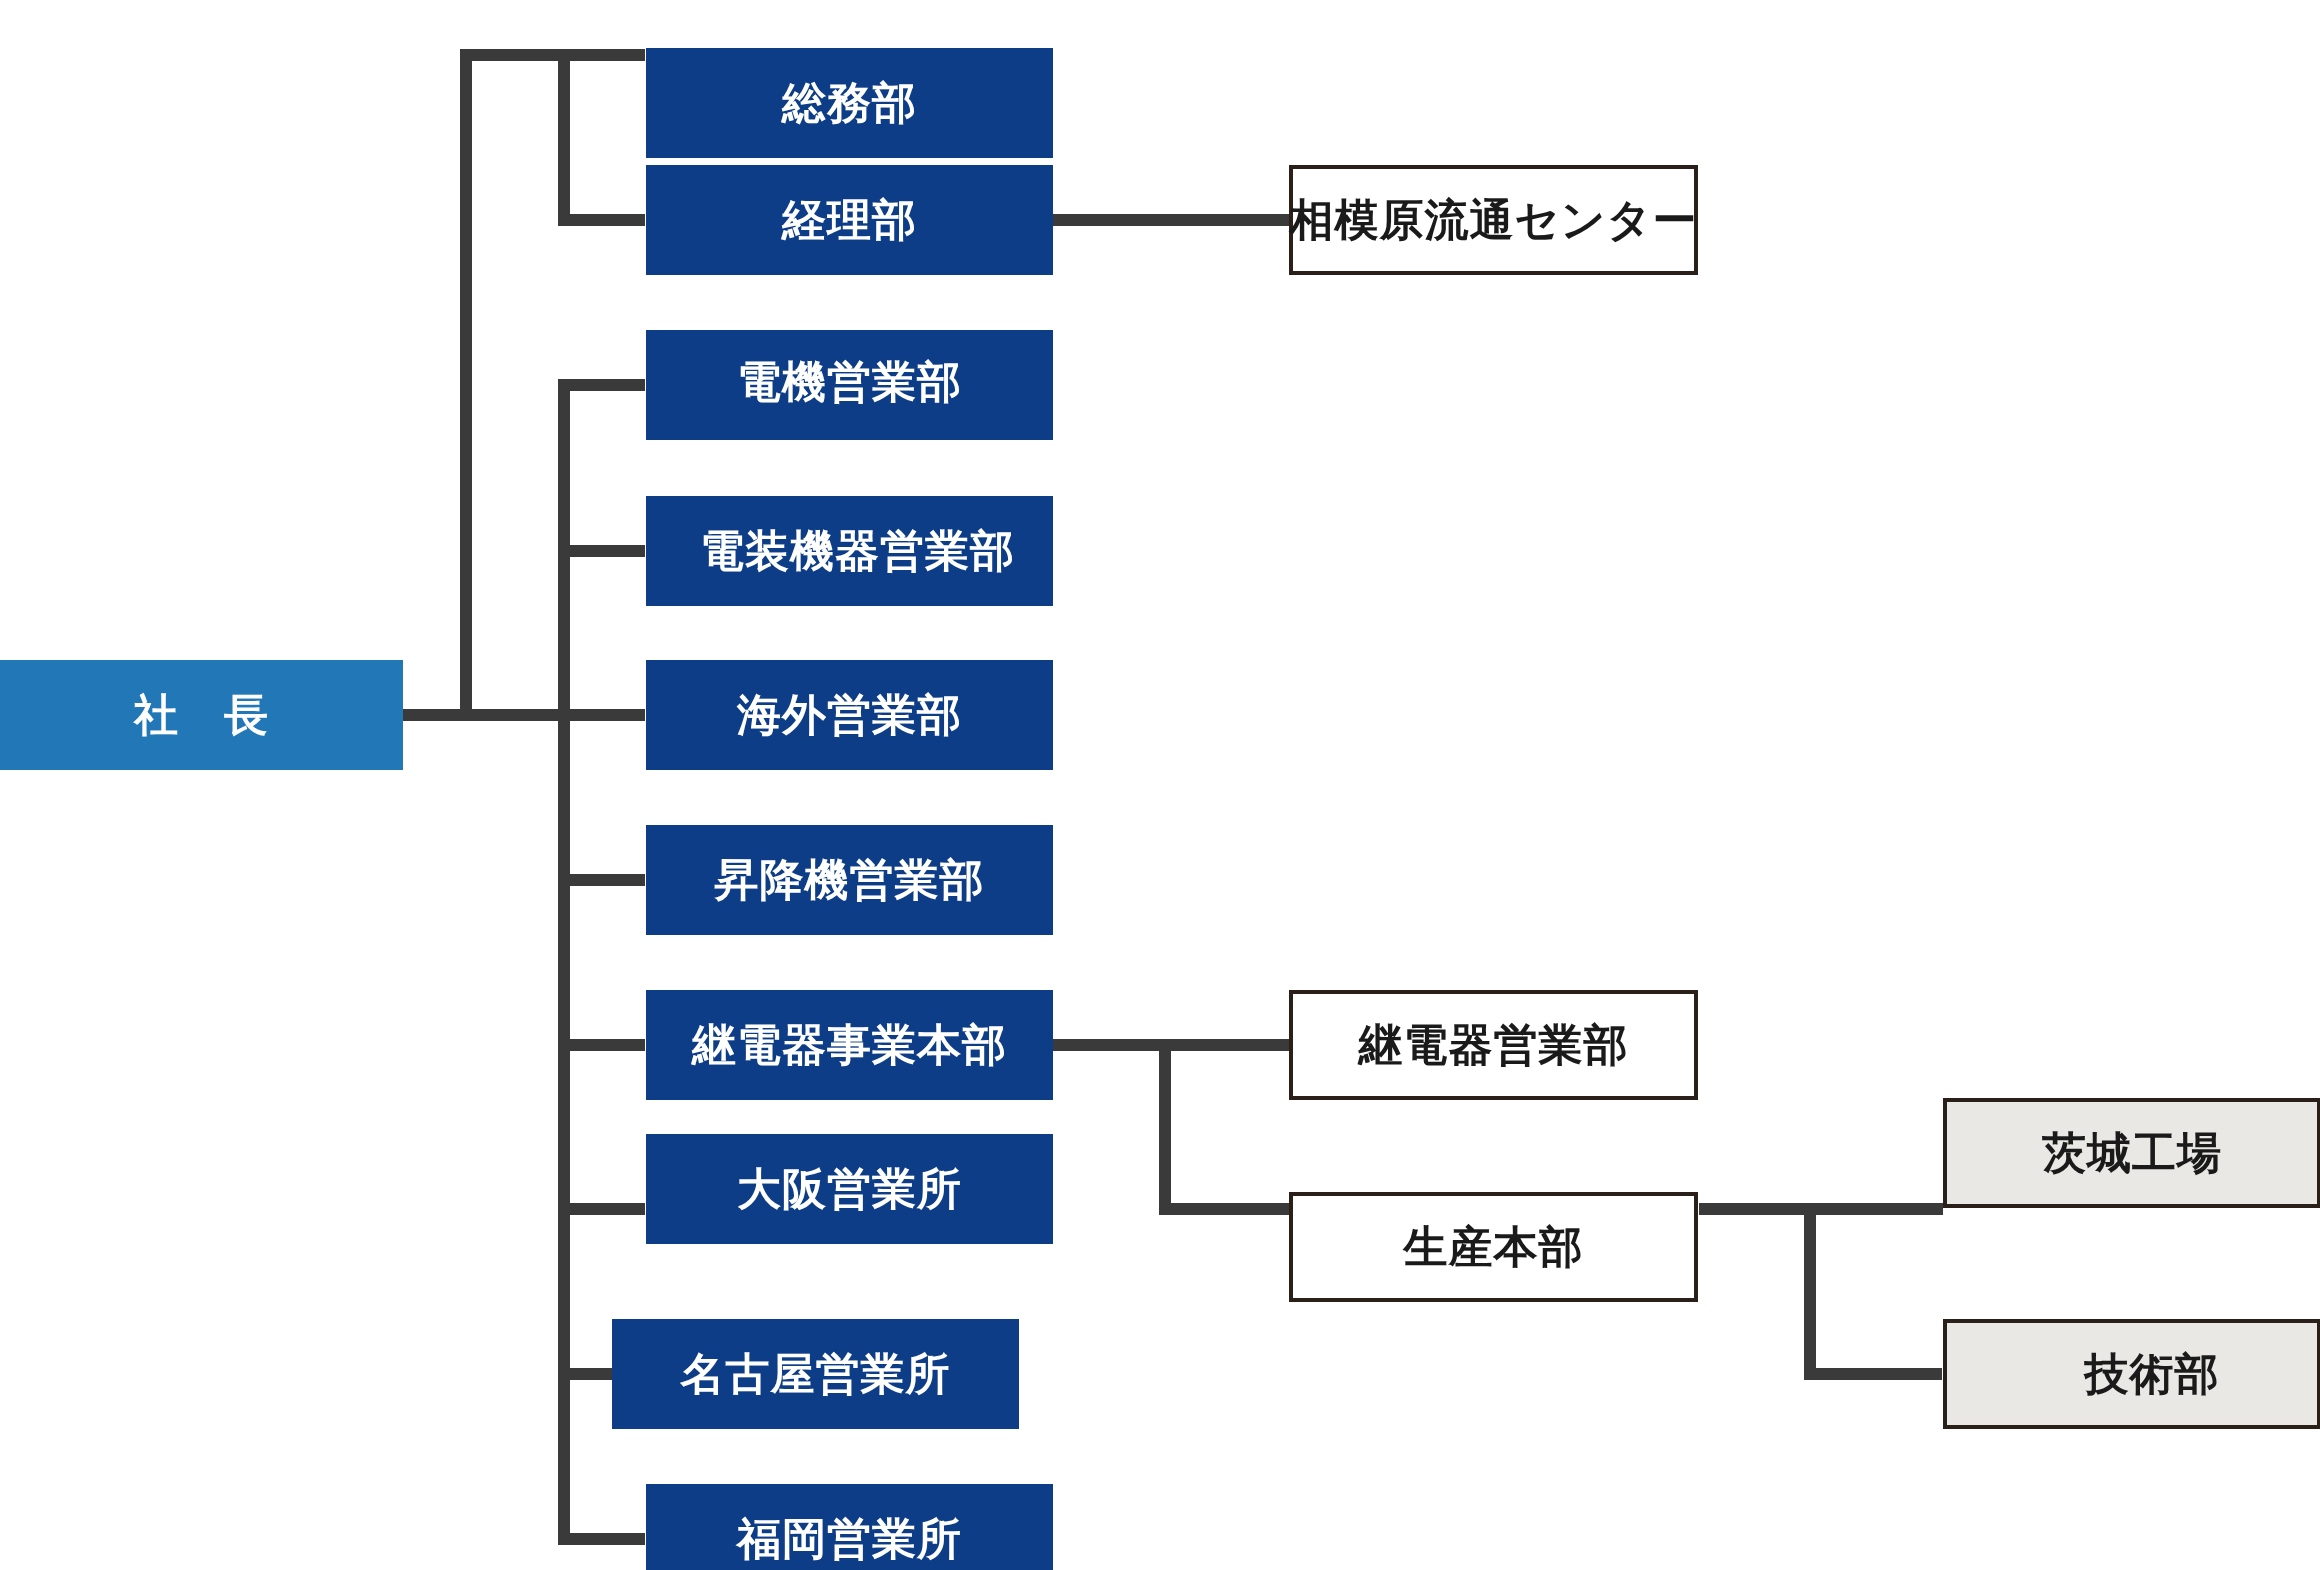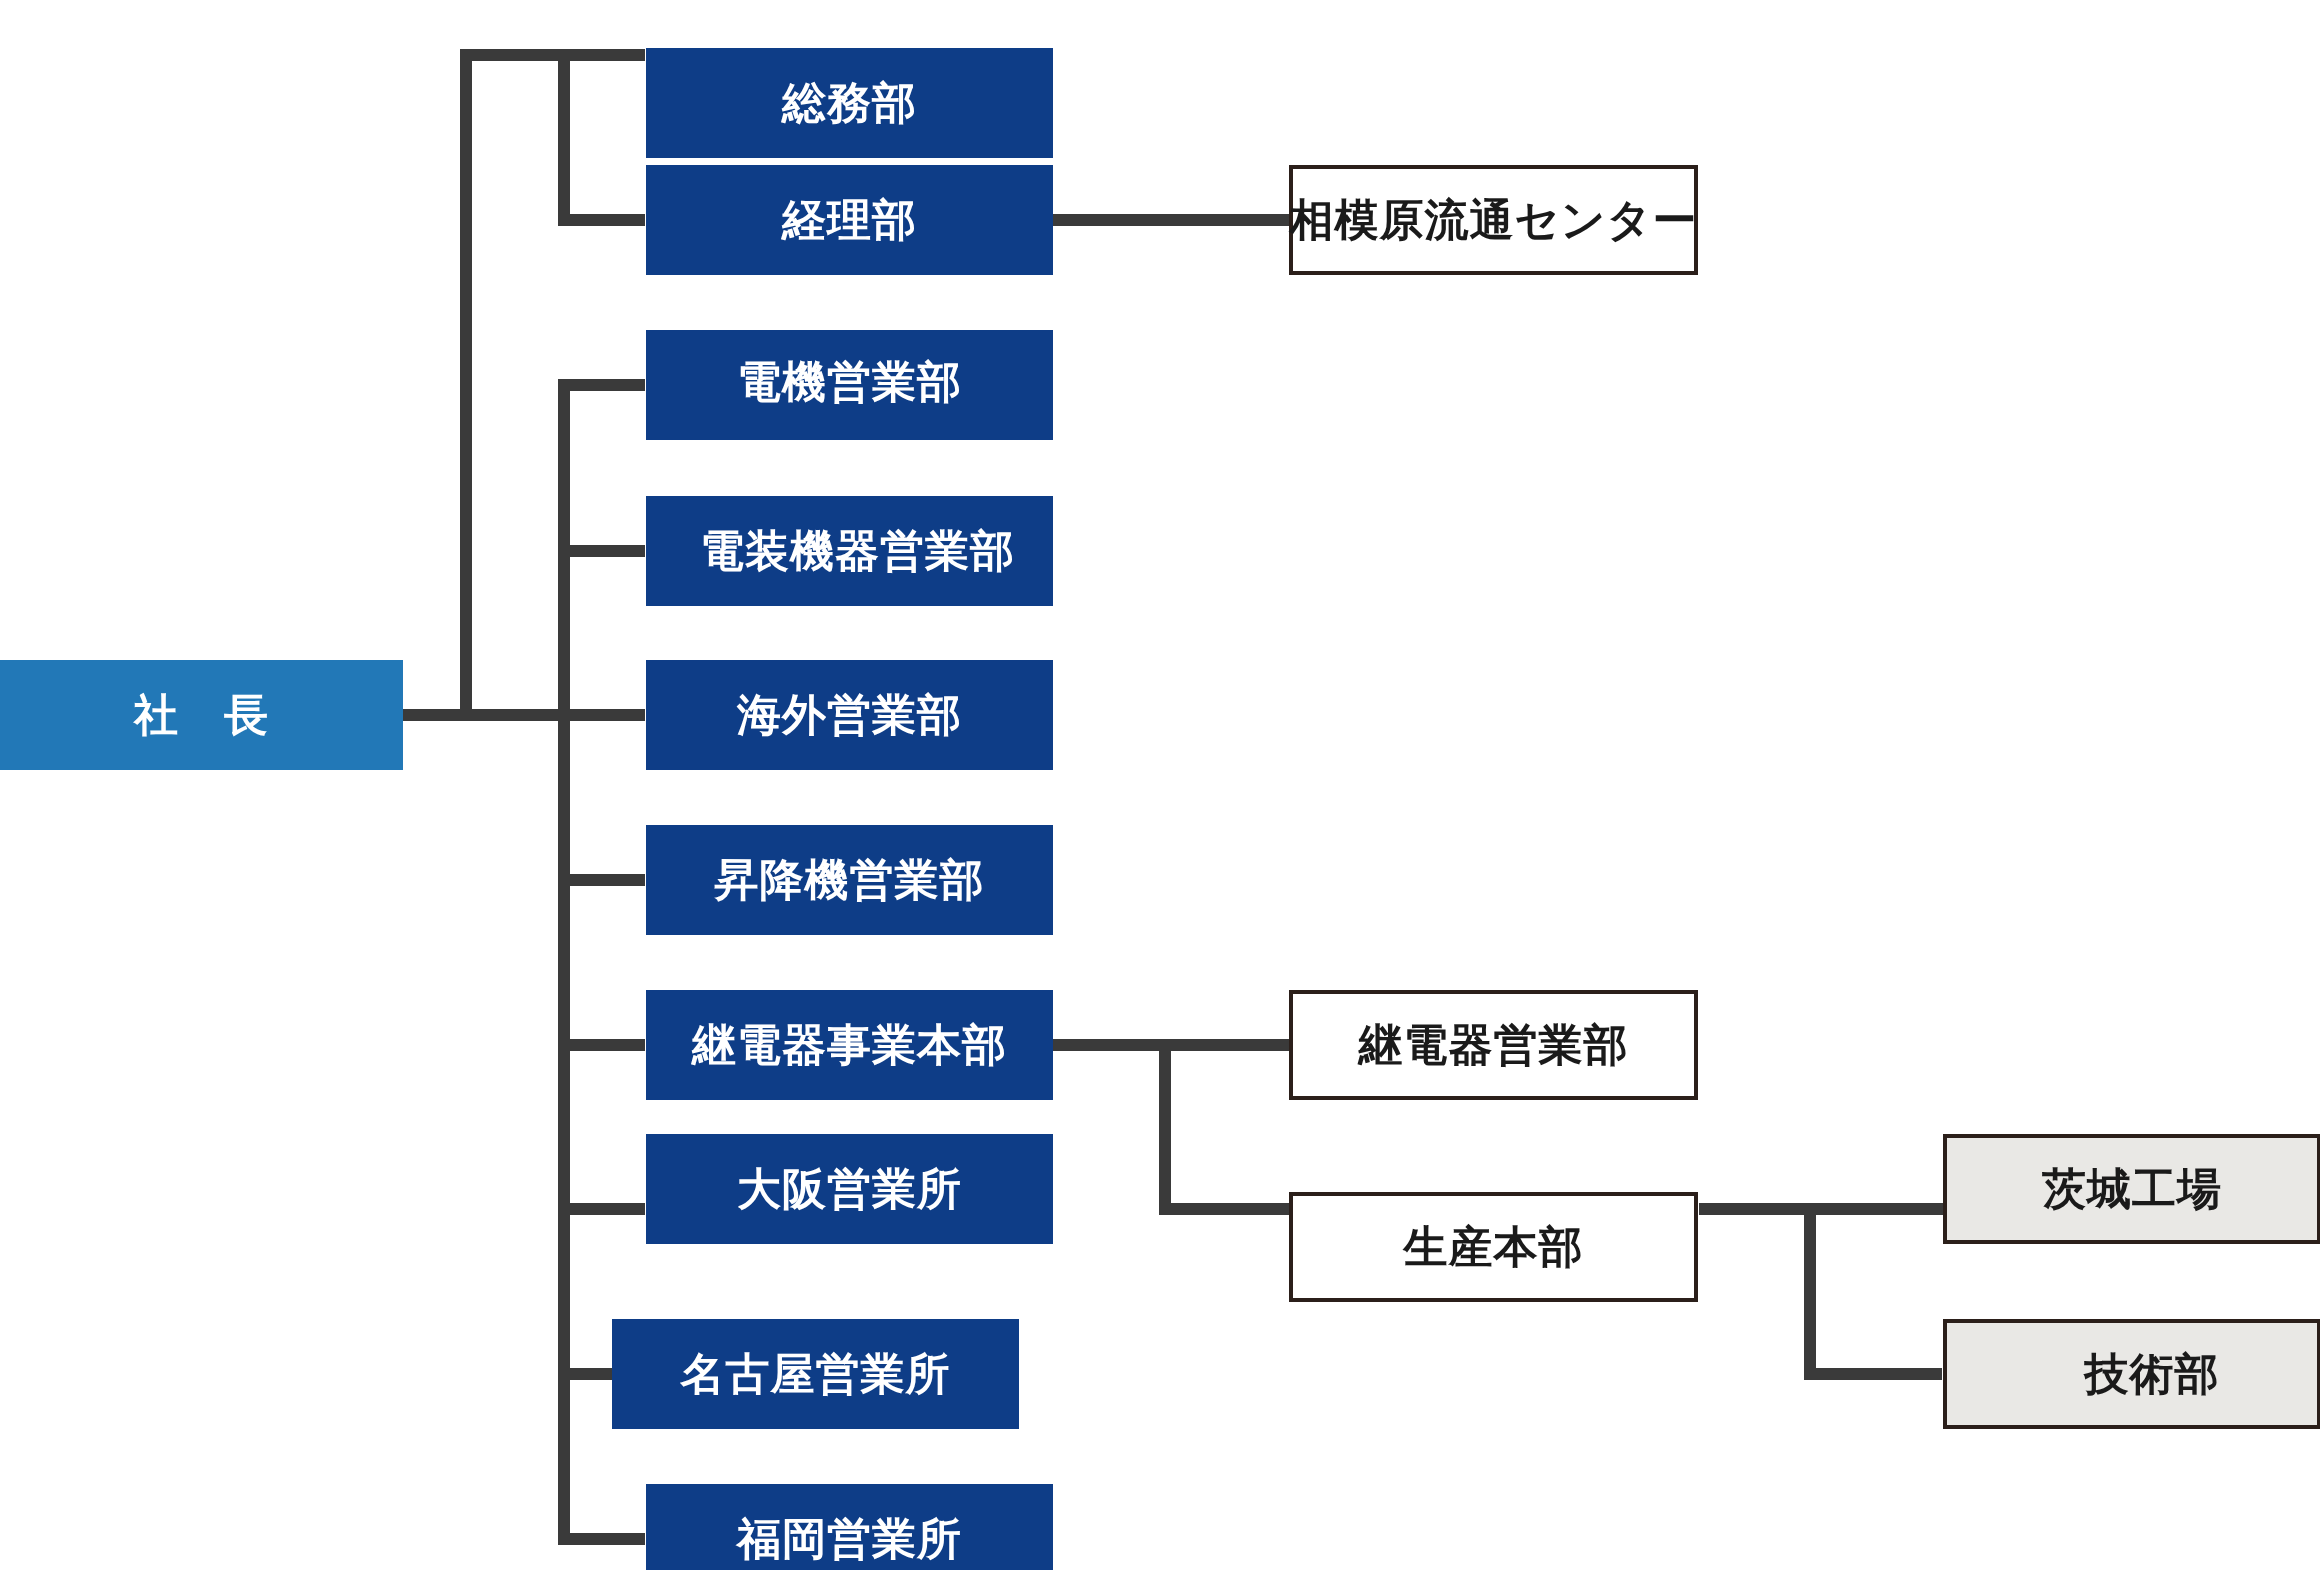--- a/index.html
+++ b/index.html
@@ -83,16 +83,16 @@
     <div class="node dept" style="left: 646px; top: 330px; width: 407px; height: 110px; font-family: Liberation Mono, monospace;">電機営業部</div>
     <div class="node dept" style="left: 646px; top: 496px; width: 407px; height: 110px; padding-left: 16px;">電装機器営業部</div>
     <div class="node dept" style="left: 646px; top: 660px; width: 407px; height: 110px;">海外営業部</div>
     <div class="node dept" style="left: 646px; top: 825px; width: 407px; height: 110px;">昇降機営業部</div>
     <div class="node dept" style="left: 646px; top: 990px; width: 407px; height: 110px;">継電器事業本部</div>
     <div class="node dept" style="left: 646px; top: 1134px; width: 407px; height: 110px;">大阪営業所</div>
     <div class="node dept" style="left: 612px; top: 1319px; width: 407px; height: 110px;">名古屋営業所</div>
     <div class="node dept" style="left: 646px; top: 1484px; width: 407px; height: 110px;">福岡営業所</div>
     <div class="node child" style="left: 1289px; top: 990px; width: 409px; height: 110px;">継電器営業部</div>
     <div class="node child" style="left: 1289px; top: 1154px; width: 409px; height: 110px; margin-top: 38px;">生産本部</div>
-    <div class="node grandchild" style="left: 1943px; top: 1134px; width: 378px; height: 110px;">茨城工場</div>
+    <div class="node grandchild" style="left: 1943px; top: 1098px; width: 378px; height: 110px;">茨城工場</div>
     <div class="node grandchild" style="left: 1943px; top: 1319px; width: 378px; height: 110px; padding-left: 40px;">技術部</div>
   </div>
 
 
 </body></html>

